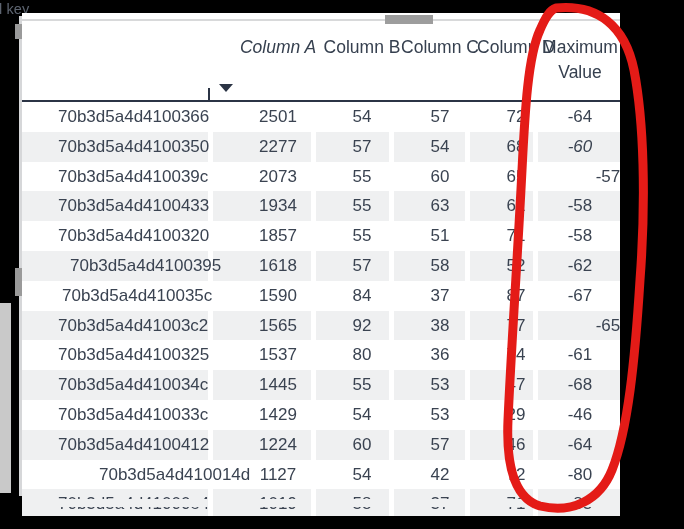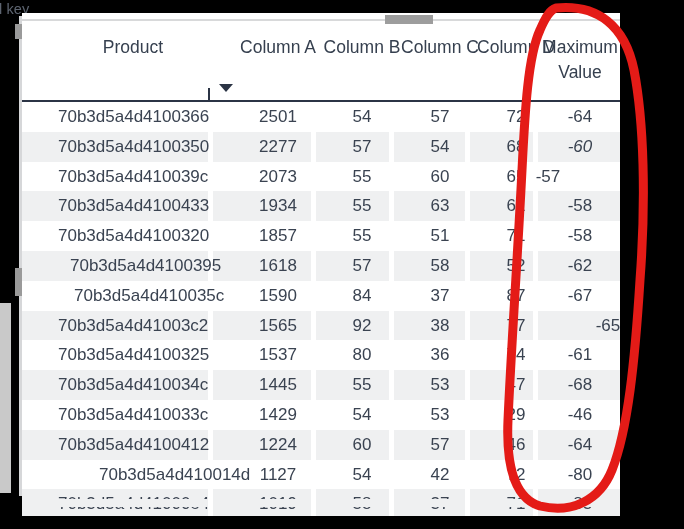--- a/index.html
+++ b/index.html
@@ -226,22 +226,21 @@
   <div class="table-surface">
 
     <div class="hscroll">
       <div class="hscroll-line"></div>
       <div class="hscroll-thumb"></div>
     </div>
 
     <div class="thead" id="thead">
       <div class="th-underline"></div>
       <div class="sort-arrow"></div>
-    <div class="th" style="left: 36px; width: 150px;">Product</div>
-        <div class="th" style="left: 198px; width: 116px;">Column A</div>
+        <div class="th" style="left: 198px; width: 116px; font-style: italic;">Column A</div>
         <div class="th" style="left: 374px; width: 88px;">Column C</div>
         <div class="th" style="left: 296px; width: 88px;">Column B</div>
         <div class="th" style="left: 450px; width: 88px;">Column D</div>
         <div class="th" style="left: 516px; width: 84px;">MaximumValue</div>
       </div>
 
     <div class="col-divider"></div>
 
     <div class="tbody" id="tbody">
         <div class="trow">
@@ -264,21 +263,21 @@
           <div class="cell ctr" style="left: 374px; width: 88px;">54</div>
           <div class="cell ctr" style="left: 450px; width: 88px;">68</div>
           <div class="cell ctr" style="left: 516px; width: 84px; font-style: italic;">-60</div>
         </div>
         <div class="trow">
           <div class="cell ctr" style="left: 36px; width: 150px;">70b3d5a4d410039c</div>
           <div class="cell ctr" style="left: 198px; width: 116px;">2073</div>
           <div class="cell ctr" style="left: 296px; width: 88px;">55</div>
           <div class="cell ctr" style="left: 374px; width: 88px;">60</div>
           <div class="cell ctr" style="left: 450px; width: 88px;">65</div>
-          <div class="cell ctr" style="left: 484px; width: 84px;">-57</div>
+          <div class="cell ctr" style="left: 544px; width: 84px;">-57</div>
         </div>
         <div class="trow alt">
           <div class="gutter" style="left: 186px;"></div>
           <div class="gutter" style="left: 289px;"></div>
           <div class="gutter" style="left: 367px;"></div>
           <div class="gutter" style="left: 443px;"></div>
           <div class="gutter" style="left: 511px;"></div>
           <div class="cell ctr" style="left: 36px; width: 150px;">70b3d5a4d4100433</div>
           <div class="cell ctr" style="left: 198px; width: 116px;">1934</div>
           <div class="cell ctr" style="left: 296px; width: 88px;">55</div>
@@ -301,21 +300,21 @@
           <div class="gutter" style="left: 443px;"></div>
           <div class="gutter" style="left: 511px;"></div>
           <div class="cell ctr" style="left: 48px; width: 150px;">70b3d5a4d4100395</div>
           <div class="cell ctr" style="left: 198px; width: 116px;">1618</div>
           <div class="cell ctr" style="left: 296px; width: 88px;">57</div>
           <div class="cell ctr" style="left: 374px; width: 88px;">58</div>
           <div class="cell ctr" style="left: 450px; width: 88px;">52</div>
           <div class="cell ctr" style="left: 516px; width: 84px;">-62</div>
         </div>
         <div class="trow">
-          <div class="cell ctr" style="left: 52px; width: 150px;">70b3d5a4d410035c</div>
+          <div class="cell ctr" style="left: 40px; width: 150px;">70b3d5a4d410035c</div>
           <div class="cell ctr" style="left: 198px; width: 116px;">1590</div>
           <div class="cell ctr" style="left: 296px; width: 88px;">84</div>
           <div class="cell ctr" style="left: 374px; width: 88px;">37</div>
           <div class="cell ctr" style="left: 450px; width: 88px;">87</div>
           <div class="cell ctr" style="left: 516px; width: 84px;">-67</div>
         </div>
         <div class="trow alt">
           <div class="gutter" style="left: 186px;"></div>
           <div class="gutter" style="left: 289px;"></div>
           <div class="gutter" style="left: 367px;"></div>

